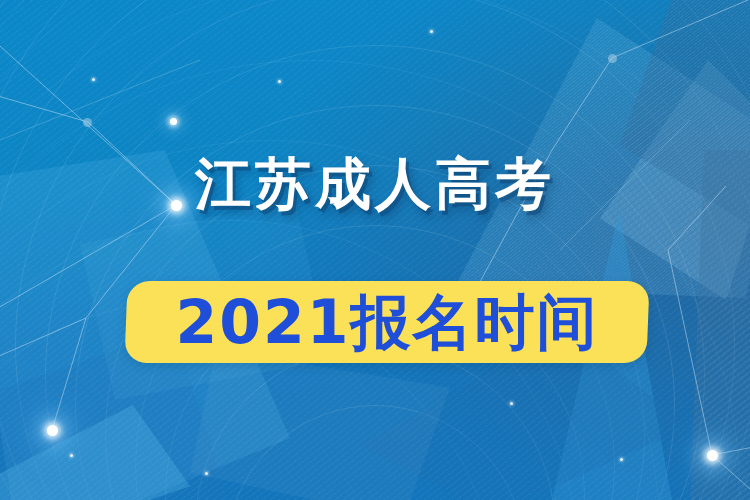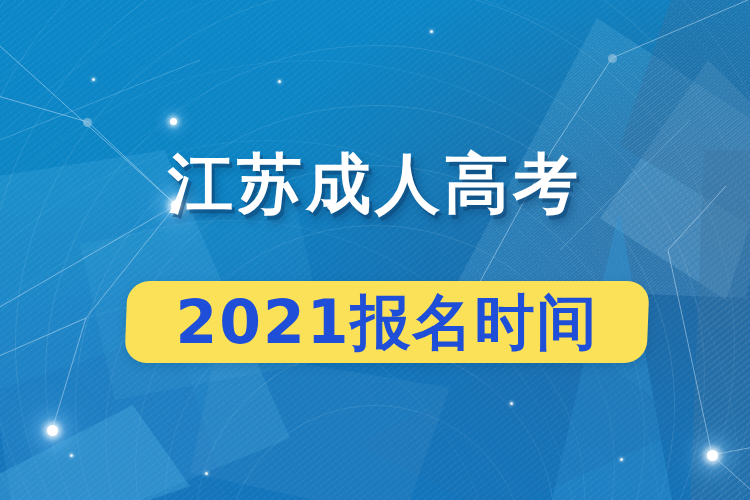--- a/index.html
+++ b/index.html
@@ -129,21 +129,21 @@
   
   #title-wrap {
     position:absolute;
     left:0; right:0; top:136px;
     text-align:center;
     z-index:8;
   }
   #main-title {
     display:inline-block;
     font-family:"DejaVu Sans", sans-serif;
-    font-size:65px;
+    font-size:56px;
     line-height:96px;
     font-weight:700;
     color:#ffffff;
     letter-spacing:4px;
     white-space:nowrap;
     text-shadow:
        3px 4px 0 rgba(12,70,120,0.55),
        5px 7px 9px rgba(8,55,100,0.40);
   }
 

